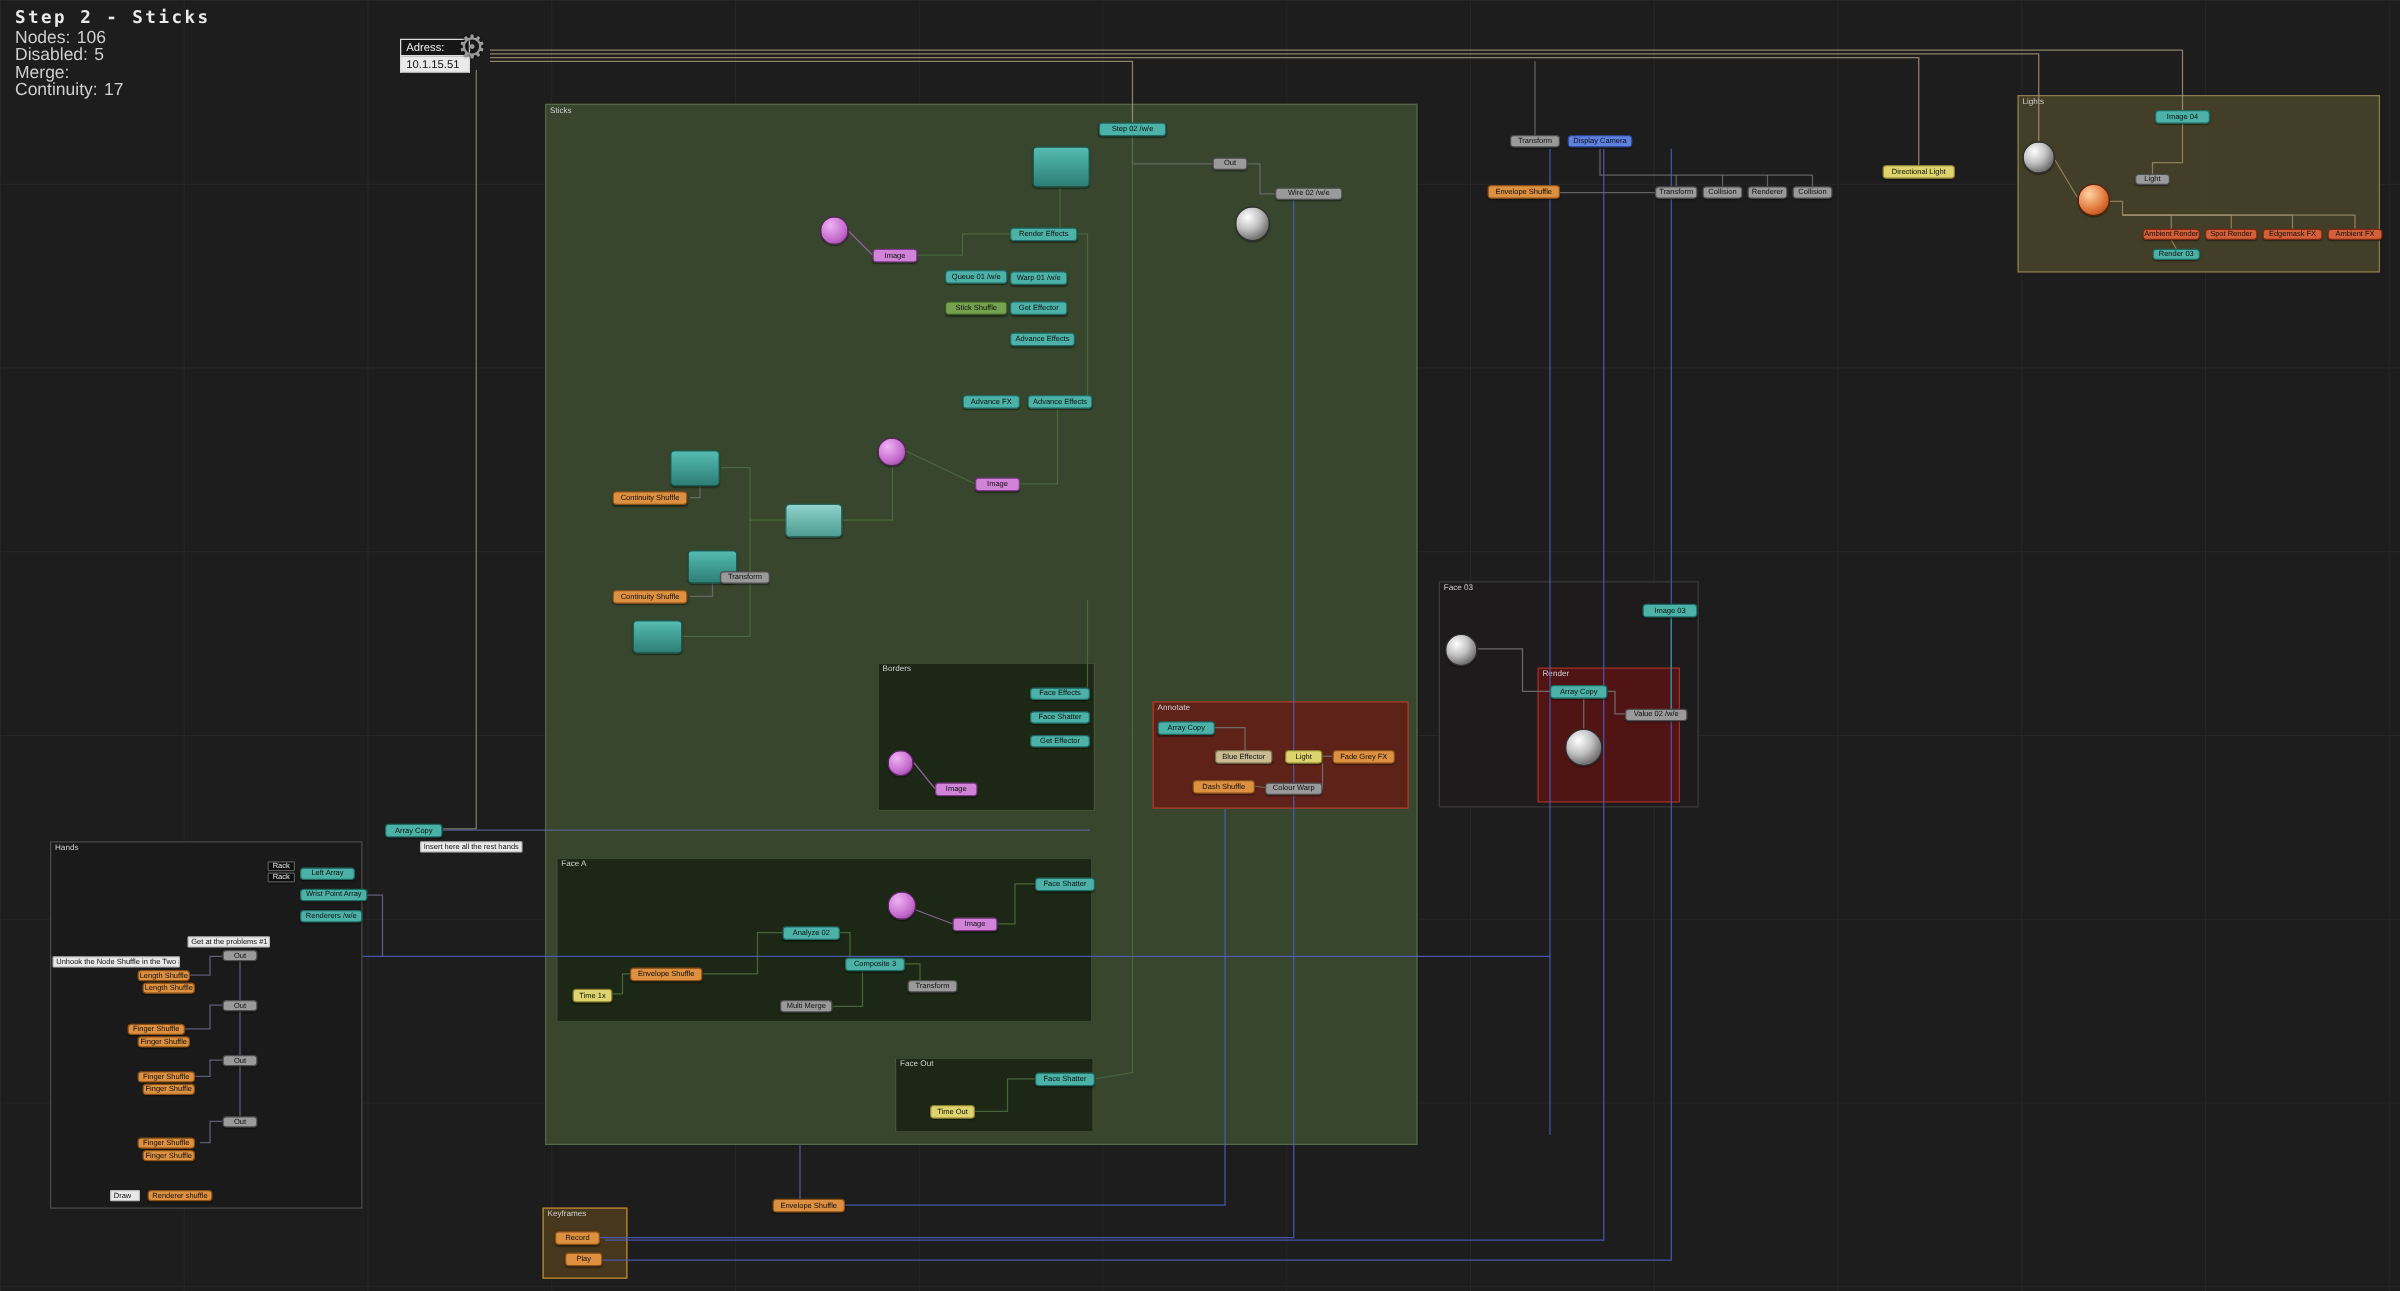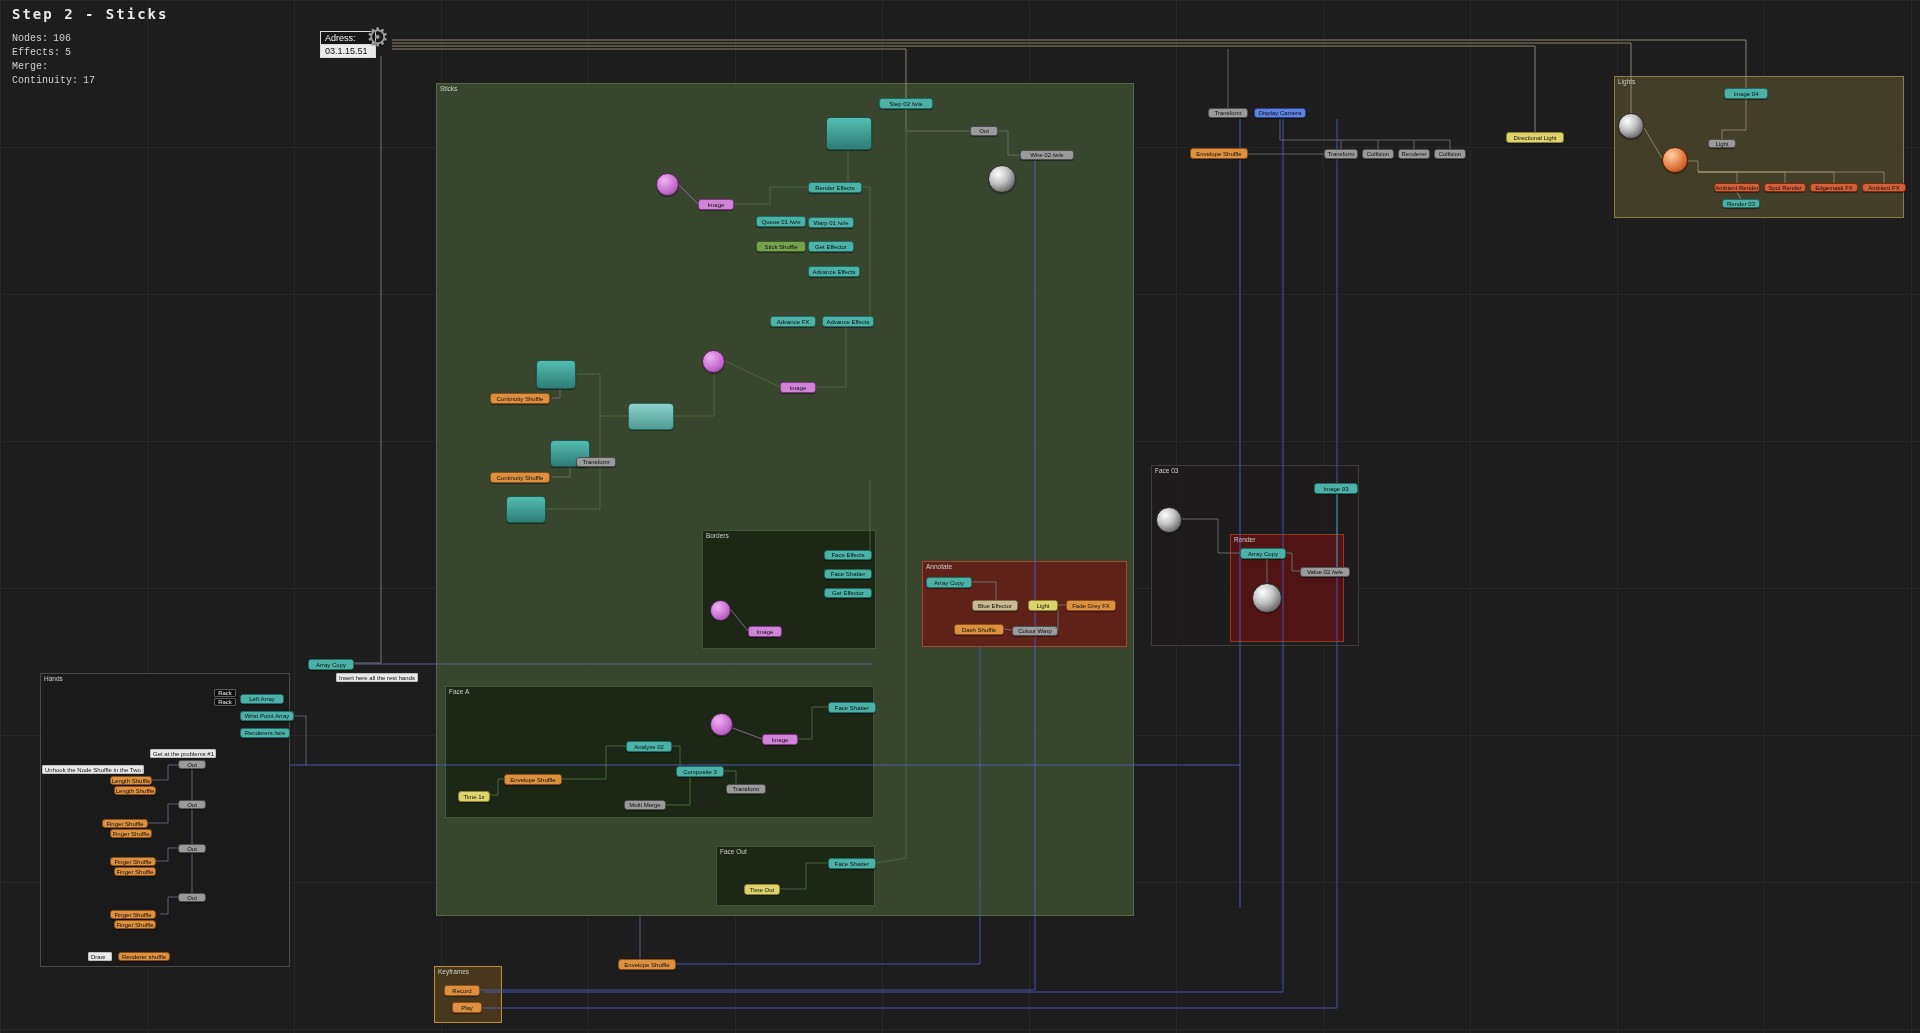--- a/index.html
+++ b/index.html
@@ -8,21 +8,21 @@
     background-color:#1d1d1d;
     background-image:
       linear-gradient(to right,#262626 1px,transparent 1px),
       linear-gradient(to bottom,#262626 1px,transparent 1px);
     background-size:147px 147px;
     font-family:"Liberation Sans",sans-serif;
   }
   
   .hdr{position:absolute;left:12px;top:6px;z-index:50;color:#e2e2e2;}
   .hdr .title{font-family:"DejaVu Sans Mono",monospace;font-weight:bold;font-size:14px;letter-spacing:2px;color:#eaeaea;}
-  .hdr .stats{margin-top:10px;font-size:10px;line-height:14px;color:#cfcfcf;font-family:Liberation Mono, monospace;}
+  .hdr .stats{font-size:14px;line-height:14px;color:#cfcfcf;font-family:Liberation Sans, sans-serif;}
   .hdr .stats div span.v{margin-left:5px;}
   
   .address{position:absolute;left:320px;top:31px;z-index:50;font-size:9px;}
   .addr-label{background:#161616;color:#eee;border:1px solid #dcdcdc;padding:1px 4px;width:46px;}
   .addr-value{background:#eaeaea;color:#111;border:1px solid #dcdcdc;border-top:none;padding:1px 4px;width:46px;}
   .gear{position:absolute;left:366px;top:22px;z-index:50;font-size:26px;color:#9a9a9a;cursor:pointer;text-shadow:0 0 2px #000;}
   
   #layer-groups,#layer-nodes{position:absolute;inset:0;}
   #wires-svg{position:absolute;inset:0;z-index:10;pointer-events:none;}
   #wires-svg polyline{fill:none;stroke-width:1;opacity:.85;}
@@ -260,26 +260,26 @@
       <div class="node t-orange" style="left: 452px; top: 1002px; width: 30px; height: 11px;">Play</div>
       <div class="node t-teal" style="left: 308px; top: 659px; width: 46px; height: 11px;">Array Copy</div>
       <div class="node t-comment" style="left: 336px; top: 673px; width: 82px; height: 9px;">Insert here all the rest hands</div>
       <div class="node t-orange" style="left: 618px; top: 959px; width: 58px; height: 11px;">Envelope Shuffle</div>
     </div>
 
   <div class="hdr">
     <div class="title">Step 2 - Sticks</div>
     <div class="stats">
       <div><span>Nodes:</span><span class="v">106</span></div>
-      <div><span>Effects:</span><span class="v">5</span></div>
+      <div><span>Disabled:</span><span class="v">5</span></div>
       <div><span>Merge:</span><span class="v"></span></div>
       <div><span>Continuity:</span><span class="v">17</span></div>
     </div>
   </div>
 
   <div class="address">
     <div class="addr-label">Adress:</div>
-    <div class="addr-value">03.1.15.51</div>
+    <div class="addr-value">10.1.15.51</div>
   </div>
 
   <div class="gear">⚙</div>
 
 </div>
 
 </body></html>

